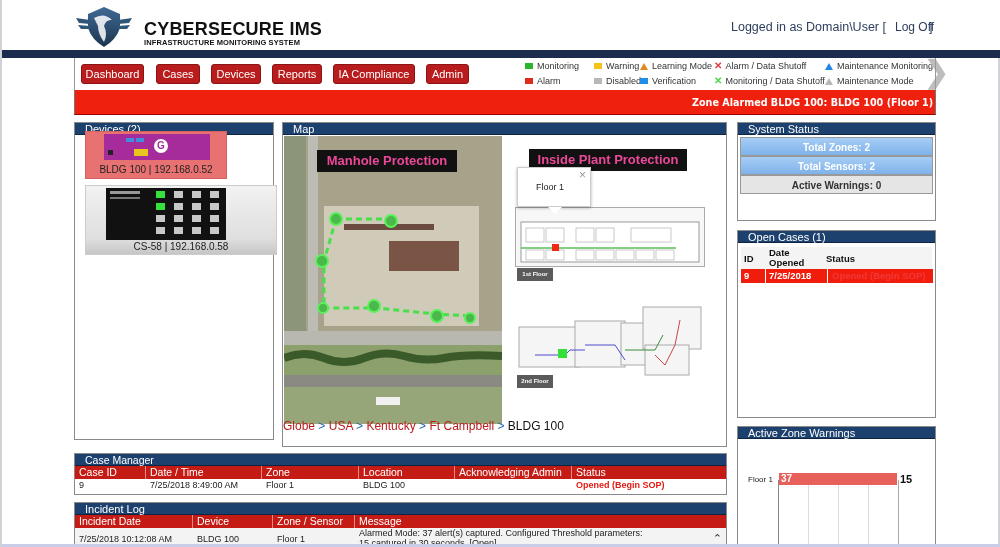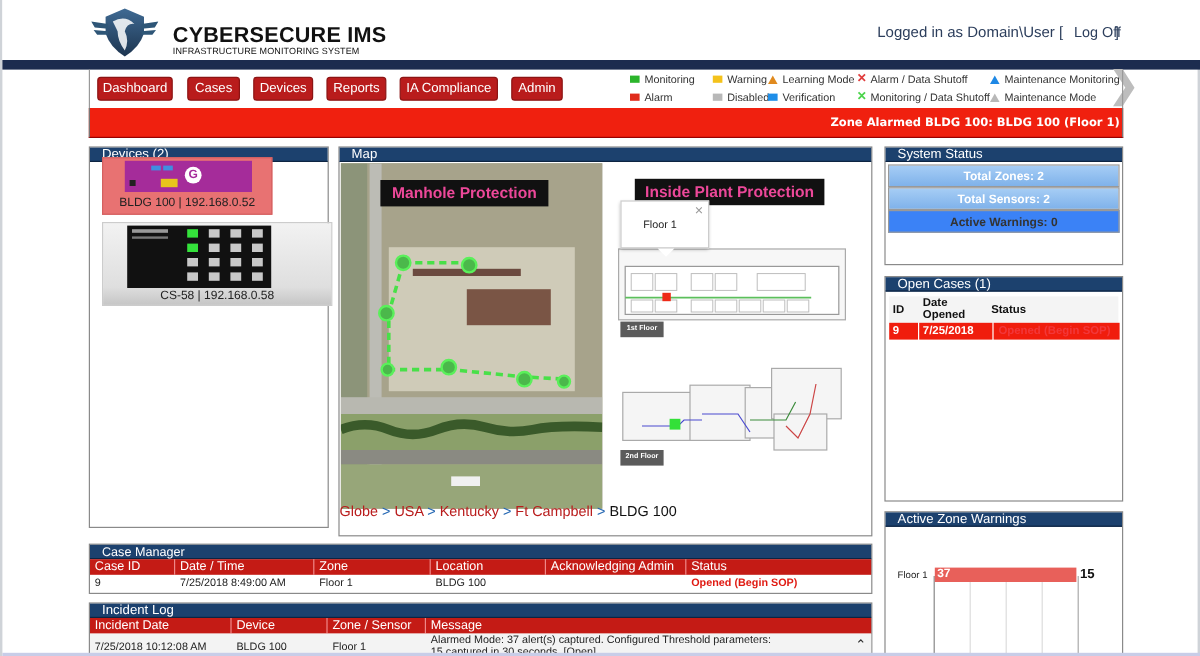--- a/index.html
+++ b/index.html
@@ -3,21 +3,21 @@
 <meta charset="utf-8">
 <style>
 *{box-sizing:border-box;margin:0;padding:0}
 html,body{width:1000px;height:547px;overflow:hidden;background:#fff;font-family:"Liberation Sans",sans-serif;color:#222}
 .page{position:relative;width:1000px;height:547px;border-left:2px solid #cfd3d8;border-right:2px solid #cfd3d8}
 
 .header{position:absolute;left:0;top:0;width:1000px;height:50px;background:#fff}
 .logo-icon{position:absolute;left:74px;top:6px;width:56px;height:42px}
 .brand{position:absolute;left:142px;top:20px}
 .brand-title{font-family:"Liberation Sans",sans-serif;font-weight:bold;font-size:18px;color:#111;letter-spacing:.2px;line-height:18px}
-.brand-sub{font-weight:normal;font-size:7.5px;color:#111;letter-spacing:.1px;line-height:9px}
+.brand-sub{font-weight:bold;font-size:7.5px;color:#111;letter-spacing:.1px;line-height:9px}
 .login{position:absolute;left:729px;top:20px;font-size:12.5px;color:#2c3e5c}
 .logoff{position:absolute;left:893px;top:20px;font-size:12px;color:#2c3e5c;cursor:pointer}
 .logoff-bracket{position:absolute;left:927px;top:20px;font-size:12.5px;color:#2c3e5c}
 .topbar{position:absolute;left:0;top:50px;width:1000px;height:8px;background:#1c2c4f}
 .left-rule{position:absolute;left:72px;top:58px;width:1px;height:32px;background:#999}
 
 .nav{position:absolute;left:79px;top:64px;height:20px;display:flex;gap:0}
 .nav-btn{position:absolute;top:0;height:20px;background:#b91c1c;border:1px solid #8c1414;border-radius:3px;color:#fff;font-size:11px;line-height:18px;text-align:center;cursor:pointer}
 
 .legend{position:absolute;left:520px;top:58px;width:400px;height:32px;font-size:9px;color:#333}
@@ -266,21 +266,21 @@
     <div class="breadcrumb">
       <span class="bc-link">Globe</span><span class="bc-sep"> &gt; </span><span class="bc-link">USA</span><span class="bc-sep"> &gt; </span><span class="bc-link">Kentucky</span><span class="bc-sep"> &gt; </span><span class="bc-link">Ft Campbell</span><span class="bc-sep"> &gt; </span><span style="color:#111">BLDG 100</span>
     </div>
   </div>
 
   <div class="panel" style="left:735px;top:122px;width:199px;height:99px">
     <div class="ph">System Status</div>
     <div style="margin-top:2px">
       <div class="ss-row" style="background:linear-gradient(#a6cdf5,#7fb2ea);color:#fff">Total Zones: 2</div>
       <div class="ss-row" style="background:linear-gradient(#a6cdf5,#7fb2ea);color:#fff">Total Sensors: 2</div>
-      <div class="ss-row" style="background:#3b82f6;color:#333">Active Warnings: 0</div>
+      <div class="ss-row" style="background:#e5e5e5;color:#333">Active Warnings: 0</div>
     </div>
   </div>
 
   <div class="panel" style="left:735px;top:230px;width:199px;height:188px">
     <div class="ph">Open Cases (1)</div>
     <div style="position:relative;margin:4px 3px 0 3px;height:22px;background:#f4f4f4;font-size:9.5px;font-weight:bold;color:#111">
       <div style="position:absolute;left:3px;top:6px">ID</div>
       <div style="position:absolute;left:28px;top:1px;line-height:10px"><span>Date</span><br><span>Opened</span></div>
       <div style="position:absolute;left:85px;top:6px">Status</div>
     </div>

